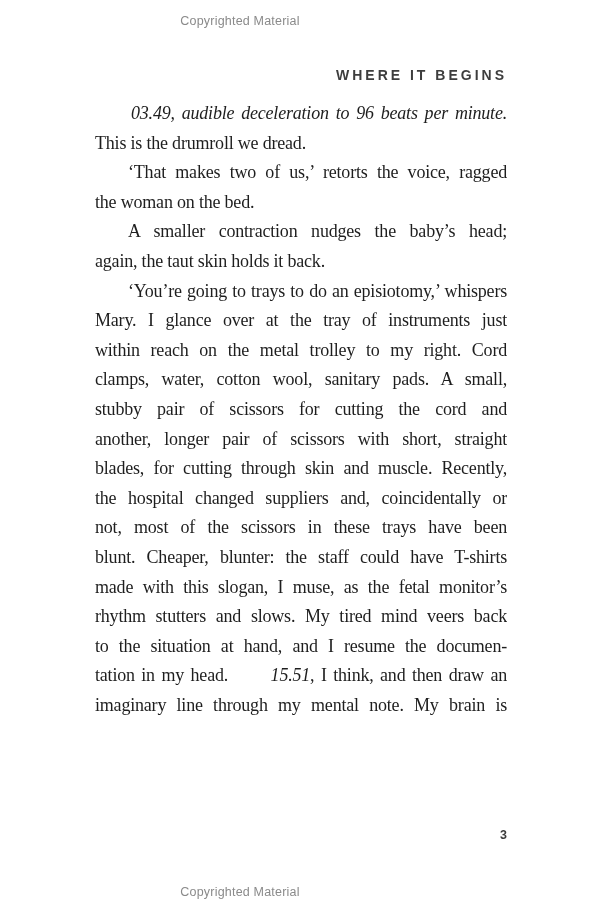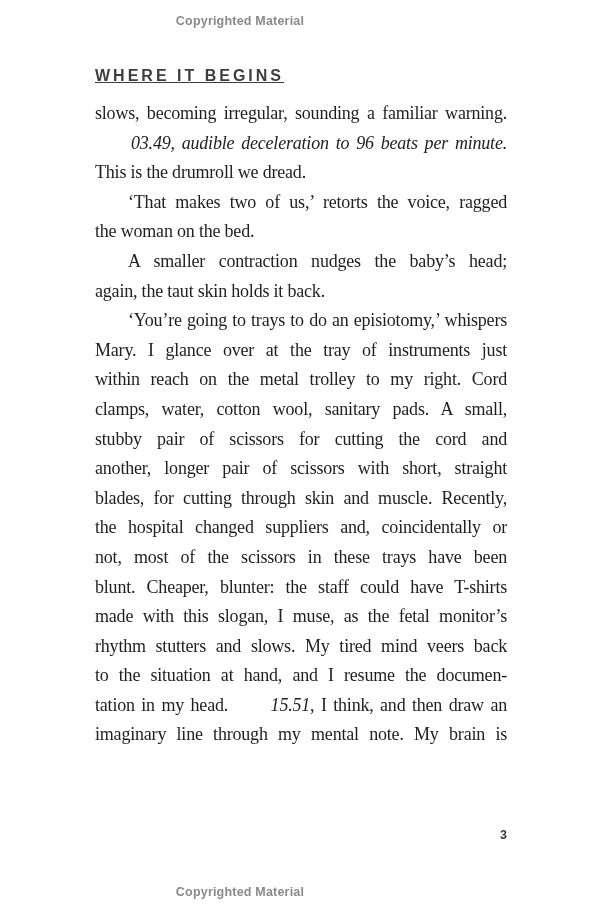--- a/index.html
+++ b/index.html
@@ -15,38 +15,38 @@
     background: #ffffff;
     overflow: hidden;
   }
   .copyright-notice {
     position: absolute;
     left: 0;
     width: 480px;
     text-align: center;
     font-family: "Liberation Sans", sans-serif;
     font-size: 12.5px;
-    font-weight: 700;
+    font-weight: 400;
     color: #8a8a8a;
     letter-spacing: 0.2px;
   }
   .copyright-top { top: 14px; }
   .copyright-bottom { top: 885px; }
   .running-header {
     position: absolute;
     top: 67px;
     left: 95px;
     width: 412px;
+    text-align: right;
     font-family: "Liberation Sans", sans-serif;
-    font-size: 16px;
+    font-size: 14px;
     font-weight: 700;
     letter-spacing: 3px;
     margin-right: -3px;
     color: #3d3d3d;
-    text-decoration: underline;
   }
   .body-text {
     position: absolute;
     top: 99px;
     left: 95px;
     width: 412px;
     font-size: 18px;
     line-height: 29.6px;
     color: #1e1e1e;
     letter-spacing: -0.2px;
@@ -81,21 +81,20 @@
 </head>
 <body>
 
 <div class="page">
 
   <div class="copyright-notice copyright-top">Copyrighted Material</div>
 
   <div class="running-header">WHERE IT BEGINS</div>
 
   <div class="body-text">
-      <div class="line just"><span>slows, becoming irregular, sounding a familiar warning.</span></div>
       <div class="line just"><em>03.49, audible deceleration to 96 beats per minute.</em></div>
       <div class="line nojust"><span>This is the drumroll we dread.</span></div>
       <div class="line just indent"><span>‘That makes two of us,’ retorts the voice, ragged</span></div>
       <div class="line nojust"><span>the woman on the bed.</span></div>
       <div class="line just indent"><span>A smaller contraction nudges the baby’s head;</span></div>
       <div class="line nojust"><span>again, the taut skin holds it back.</span></div>
       <div class="line just indent"><span>‘You’re going to trays to do an episiotomy,’ whispers</span></div>
       <div class="line just"><span>Mary. I glance over at the tray of instruments just</span></div>
       <div class="line just"><span>within reach on the metal trolley to my right. Cord</span></div>
       <div class="line just"><span>clamps, water, cotton wool, sanitary pads. A small,</span></div>

